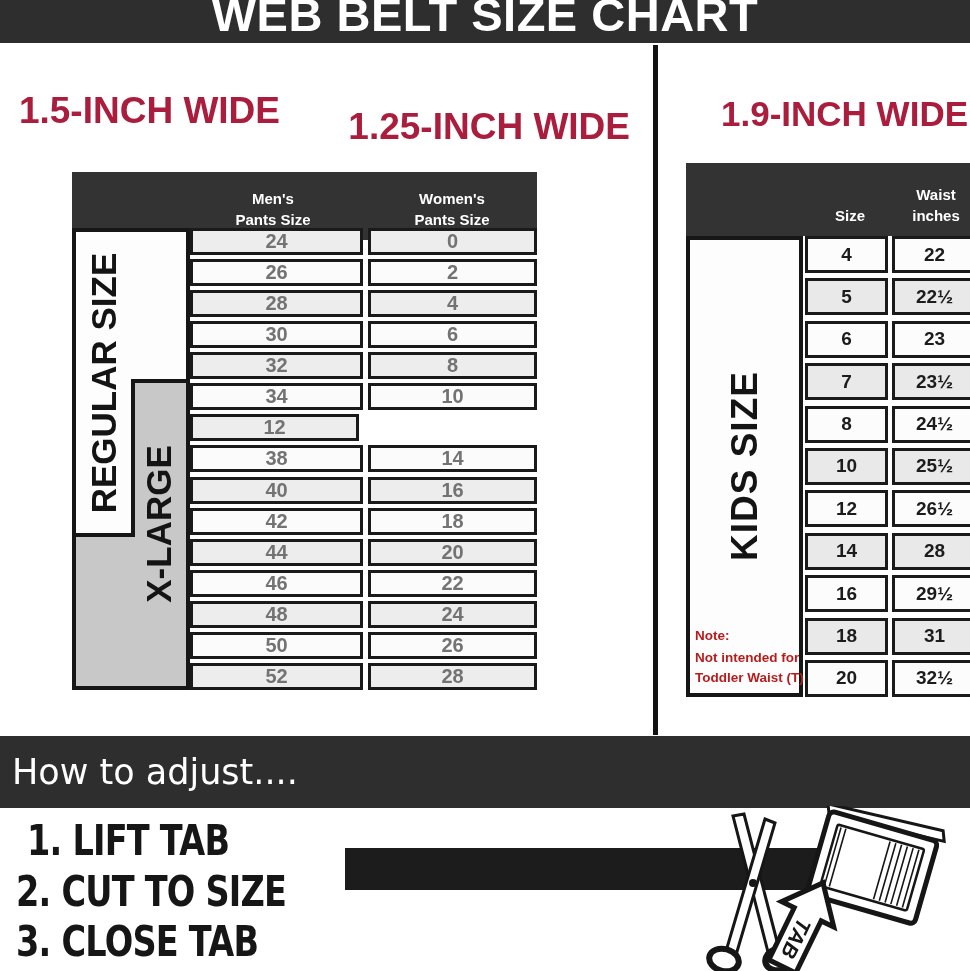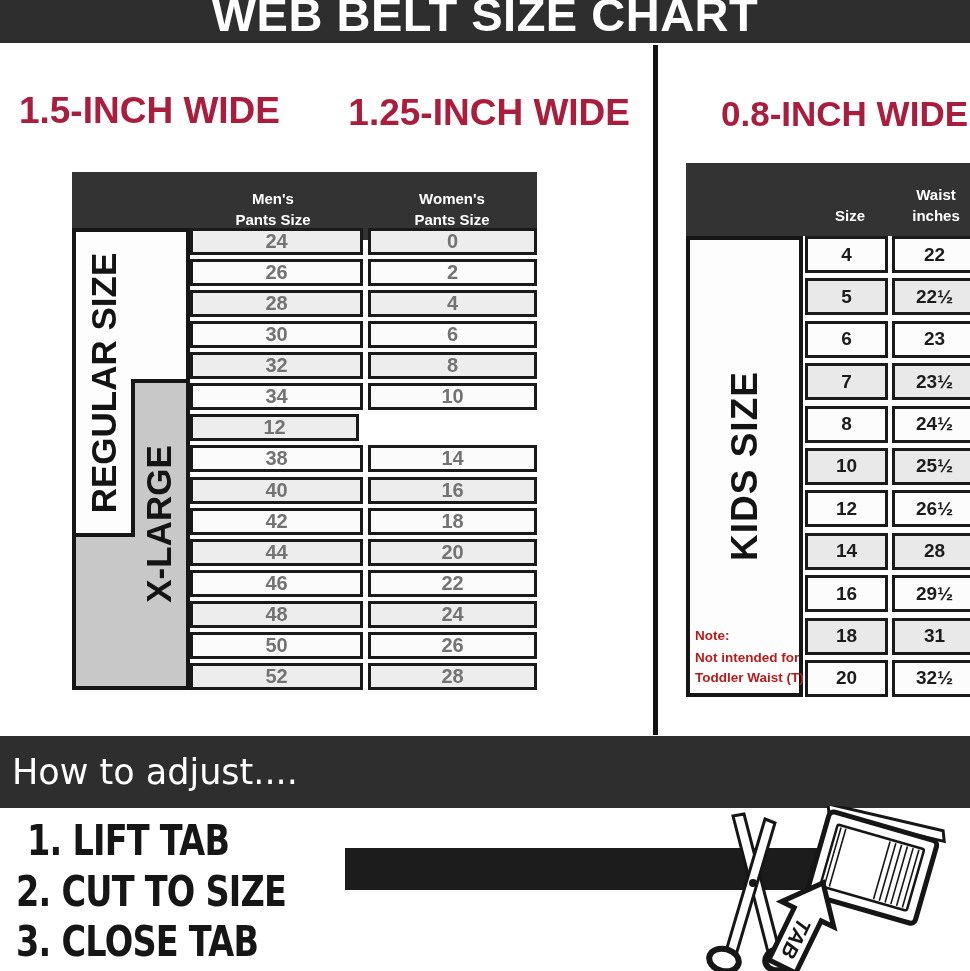--- a/index.html
+++ b/index.html
@@ -10,21 +10,21 @@
   
   .top-banner{position:absolute;left:0;top:0;width:970px;height:43px;
               background:#2e2e2e;overflow:hidden;}
   .top-banner .t{display:block;text-align:center;color:#fff;font-weight:bold;
                  font-size:47px;line-height:52px;margin-top:-11px;letter-spacing:.5px;}
 
   
   .red-label{position:absolute;color:#ab1d3d;font-weight:bold;font-size:37px;
              text-align:right;white-space:nowrap;}
   .rl-15 {left:0;   top:90px; width:280px;}
-  .rl-125{left:330px;top:92px; width:300px;}
+  .rl-125{left:330px;top:106px; width:300px;}
   .rl-10 {left:688px;top:94px; width:280px;font-size:35px;}
 
   
   .divider{position:absolute;left:653px;top:45px;width:5px;height:690px;background:#121212;}
 
   
   .hdr-bar{position:absolute;background:#333333;}
   .hdr-col{position:absolute;bottom:9px;color:#fff;font-weight:bold;font-size:15px;
            line-height:1.45;text-align:center;}
 
@@ -89,21 +89,21 @@
 <body>
 
 <div id="page">
 
   <div class="top-banner">
     <span class="t">WEB BELT SIZE CHART</span>
   </div>
 
   <div class="red-label rl-15">1.5-INCH WIDE</div>
   <div class="red-label rl-125">1.25-INCH WIDE</div>
-  <div class="red-label rl-10">0.8-INCH WIDE</div>
+  <div class="red-label rl-10">1.9-INCH WIDE</div>
 
   <div class="divider"></div>
 
   <div class="hdr-bar l-hdr">
     <div class="hdr-col c1">
       <div>Men's</div>
       <div>Pants Size</div>
     </div>
     <div class="hdr-col c2">
       <div>Women's</div>

